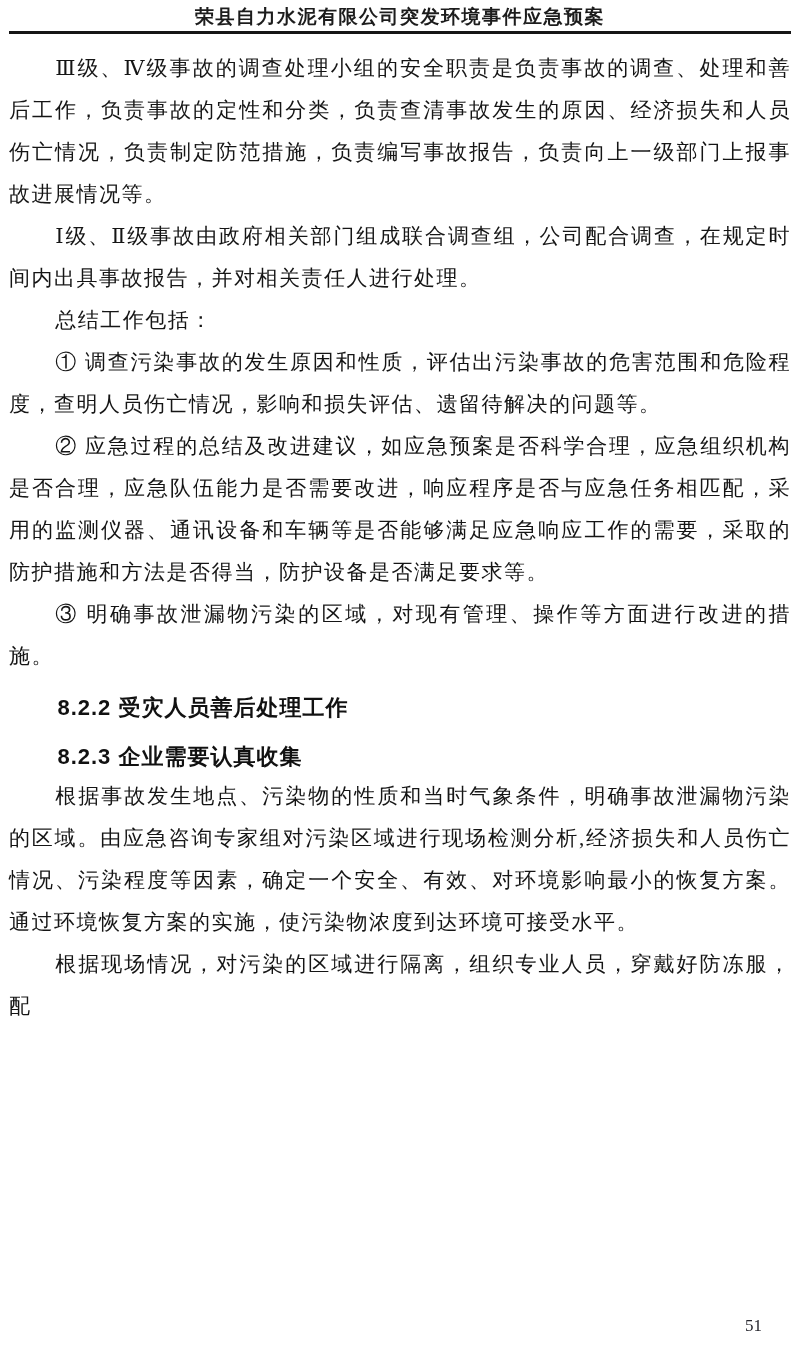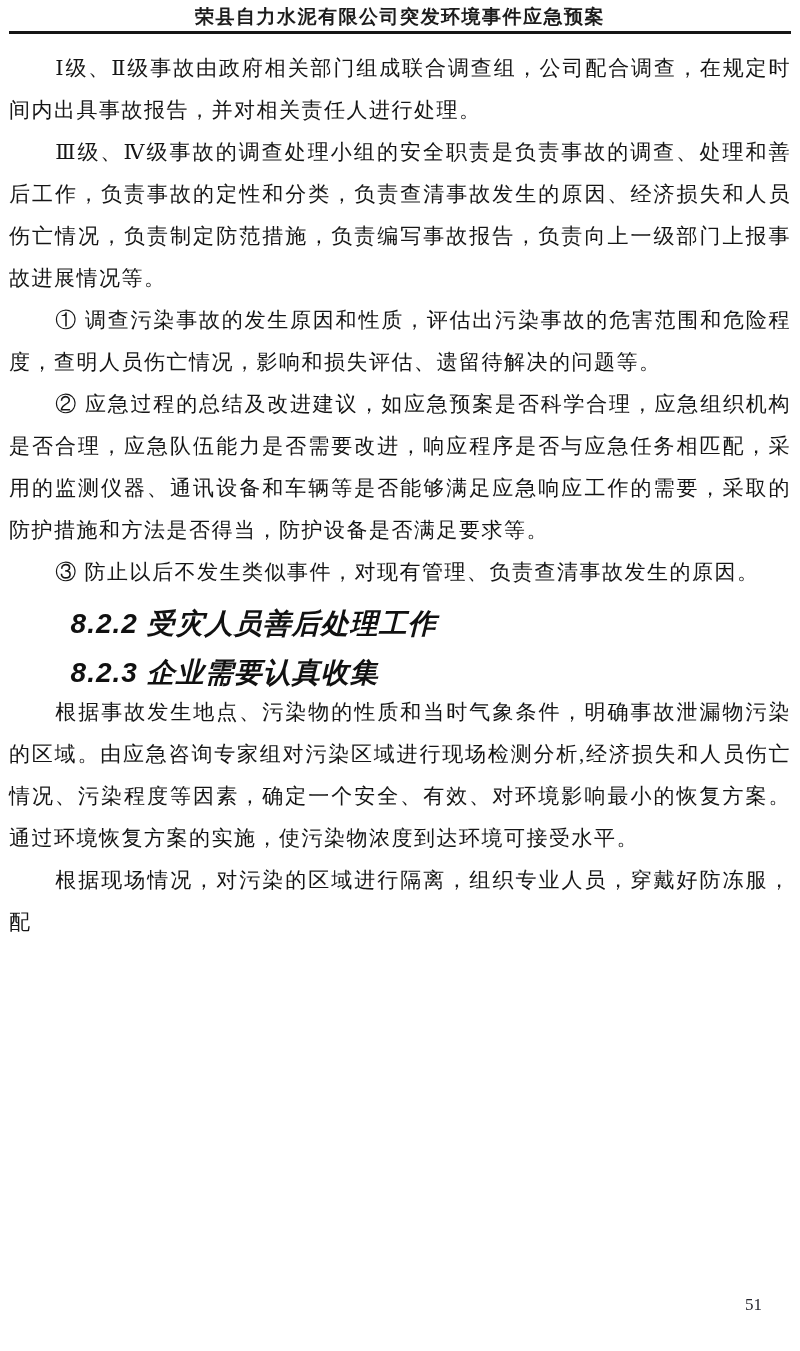--- a/index.html
+++ b/index.html
@@ -49,60 +49,60 @@
     line-height: 42px;
     letter-spacing: 1.5px;
     text-align: justify;
     text-indent: 2.2em;
     margin: 0;
     color: #151515;
   }
   h3.sec-heading {
     font-family: "Liberation Sans", "DejaVu Sans", sans-serif;
     font-weight: bold;
-    font-size: 28px;
+    font-size: 22px;
     line-height: 36px;
     letter-spacing: 1px;
     text-indent: 2.2em;
     margin: 13px 0 0 0;
     color: #111111;
-    font-style: italic;
   }
   .page-number {
     position: absolute;
     right: 38px;
-    bottom: 36px;
+    bottom: 15px;
     font-family: "Liberation Serif", "DejaVu Serif", serif;
     font-size: 17px;
     line-height: 20px;
     color: #26262e;
   }
 </style>
 </head>
 <body>
 
 <div class="page">
 
   <div class="page-header">
     <div class="header-title">荣县自力水泥有限公司突发环境事件应急预案</div>
     <div class="header-rule"></div>
   </div>
 
   <div class="content">
 
+    <p class="body-p">Ⅲ级、Ⅳ级事故的调查处理小组的安全职责是负责事故的调查、处理和善后工作，负责事故的定性和分类，负责查清事故发生的原因、经济损失和人员伤亡情况，负责制定防范措施，负责编写事故报告，负责向上一级部门上报事故进展情况等。</p>
+
     <p class="body-p">Ⅰ级、Ⅱ级事故由政府相关部门组成联合调查组，公司配合调查，在规定时间内出具事故报告，并对相关责任人进行处理。</p>
 
-    <p class="body-p">Ⅲ级、Ⅳ级事故的调查处理小组的安全职责是负责事故的调查、处理和善后工作，负责事故的定性和分类，负责查清事故发生的原因、经济损失和人员伤亡情况，负责制定防范措施，负责编写事故报告，负责向上一级部门上报事故进展情况等。</p>
-
+    <p class="body-p">总结工作包括：</p>
 
     <p class="body-p">① 调查污染事故的发生原因和性质，评估出污染事故的危害范围和危险程度，查明人员伤亡情况，影响和损失评估、遗留待解决的问题等。</p>
 
     <p class="body-p">② 应急过程的总结及改进建议，如应急预案是否科学合理，应急组织机构是否合理，应急队伍能力是否需要改进，响应程序是否与应急任务相匹配，采用的监测仪器、通讯设备和车辆等是否能够满足应急响应工作的需要，采取的防护措施和方法是否得当，防护设备是否满足要求等。</p>
 
-    <p class="body-p">③ 防止以后不发生类似事件，对现有管理、负责查清事故发生的原因。</p>
+    <p class="body-p">③ 明确事故泄漏物污染的区域，对现有管理、操作等方面进行改进的措施。</p>
 
     <h3 class="sec-heading">8.2.2 受灾人员善后处理工作</h3>
 
 
     <h3 class="sec-heading">8.2.3 企业需要认真收集</h3>
 
 
 
     <p class="body-p">根据事故发生地点、污染物的性质和当时气象条件，明确事故泄漏物污染的区域。由应急咨询专家组对污染区域进行现场检测分析,经济损失和人员伤亡情况、污染程度等因素，确定一个安全、有效、对环境影响最小的恢复方案。通过环境恢复方案的实施，使污染物浓度到达环境可接受水平。</p>
 

